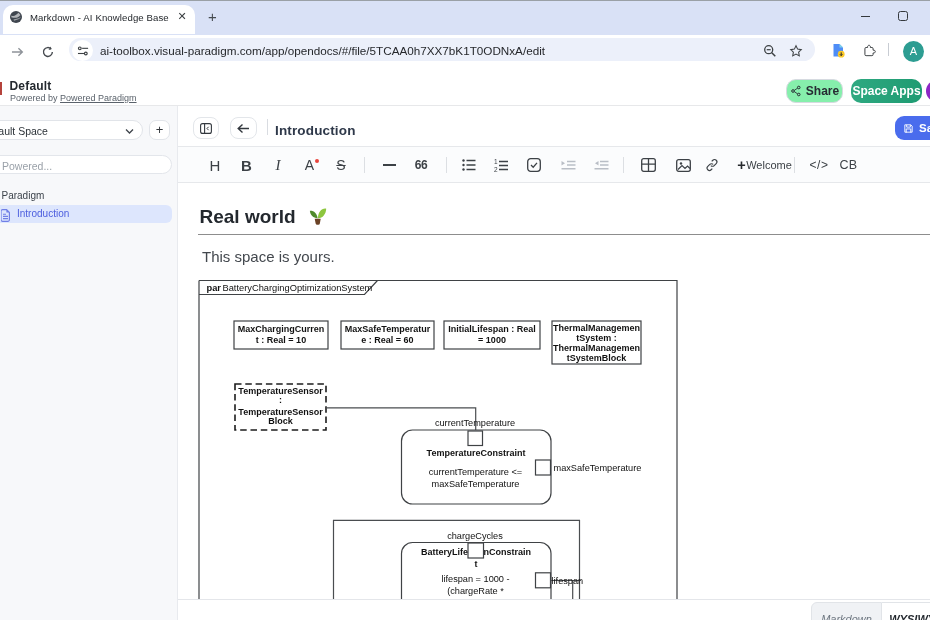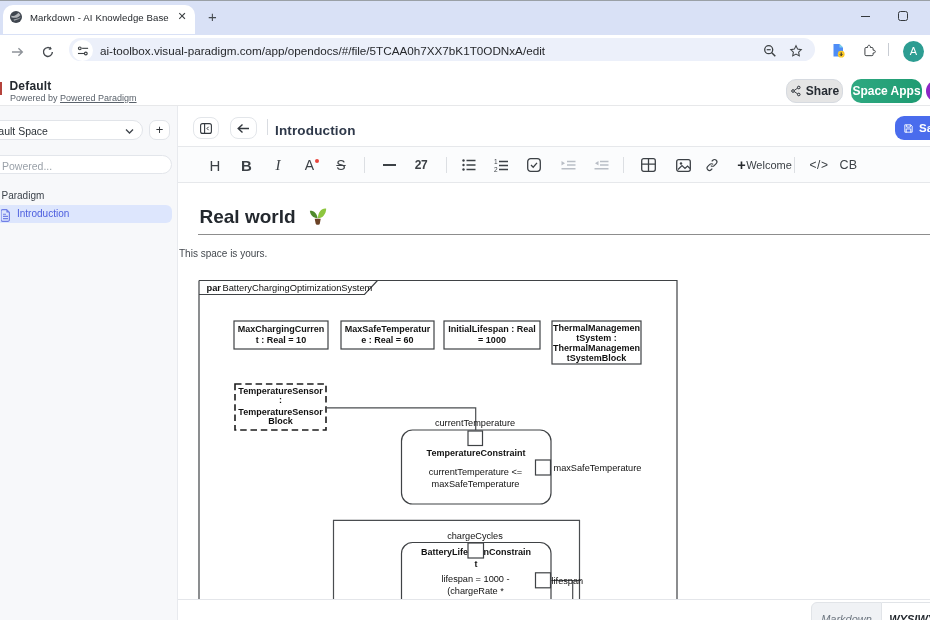--- a/index.html
+++ b/index.html
@@ -18,21 +18,21 @@
 #addrbar{left:0;top:35px;width:930px;height:29px;background:#fff;}
 #omnibox{left:69px;top:38.3px;width:746px;height:23px;background:#ecf0fa;border-radius:12px;}
 #url{left:100px;top:44.3px;font-size:11.7px;color:#26282c;letter-spacing:0px;}
 
 #appheader{left:0;top:64px;width:930px;height:42px;background:#fff;border-bottom:1px solid #e7e8ea;}
 #logosliver{left:0;top:82px;width:2px;height:13px;background:#b5433c;}
 #brand{left:9.5px;top:79px;font-size:12px;font-weight:700;color:#24292f;letter-spacing:0.2px;}
 #powered{left:10px;top:93px;font-size:9px;color:#5a626b;}
 #powered a{color:#5a626b;text-decoration:underline;}
 .hbtn{height:24px;border-radius:10px;font-weight:700;font-size:12px;display:flex;align-items:center;justify-content:center;}
-#sharebtn{left:786px;top:79px;width:57px;background:#e5e5e5;border:1px solid #d6dae0;color:#272c33;}
+#sharebtn{left:786px;top:79px;width:57px;background:#86efac;border:1px solid #d6dae0;color:#272c33;}
 #moreapps{left:851px;top:79px;width:71px;background:linear-gradient(90deg,#2fa981,#1e9b72);color:#fff;}
 #purplec{left:926px;top:80px;width:22px;height:22px;border-radius:50%;background:#8d27c6;}
 
 #sidebar{left:0;top:106px;width:178px;height:514px;background:#f7f8fa;border-right:1px solid #e8eaee;}
 #spacesel{left:-30px;top:14px;width:173px;height:19.5px;background:#fff;border:1px solid #e1e4e9;border-radius:10px;}
 #spacetxt{top:4px;font-size:10.5px;color:#2c3238;}
 #addspace{left:149px;top:14px;width:21px;height:19.5px;background:#fff;border:1px solid #e1e4e9;border-radius:7px;color:#31353a;font-size:13px;line-height:18px;text-align:center;}
 #searchbox{left:-20px;top:48.5px;width:192px;height:19.5px;background:#fff;border:1px solid #e3e6eb;border-radius:10px;}
 #searchtxt{left:21px;top:4px;font-size:10.5px;color:#9aa1a9;}
 #welcome{left:1.5px;top:84px;font-size:10px;color:#3c434b;font-weight:500;}
@@ -47,21 +47,21 @@
 #doctitle{left:97px;top:18px;letter-spacing:0.15px;font-size:13.5px;font-weight:700;color:#2e3849;line-height:1;}
 #savebtn{left:717px;top:10px;width:60px;height:24px;background:#4a6ced;border-radius:9px;display:flex;align-items:center;color:#fff;font-size:11.5px;font-weight:700;padding-left:8px;}
 
 #toolbar{left:178px;top:147px;width:752px;height:36px;background:#fbfcfd;border-bottom:1px solid #e6e8eb;}
 .ti{position:absolute;top:0;height:36px;display:flex;align-items:center;justify-content:center;color:#3c4146;}
 .tsep2{position:absolute;top:10px;width:1px;height:16px;background:#dcdfe3;}
 
 #content{left:178px;top:183px;width:752px;height:416px;background:#fff;overflow:hidden;}
 #h1{left:21.5px;top:24px;font-size:19px;font-weight:700;color:#23282e;line-height:1;}
 #h1line{left:19.5px;top:51px;width:733px;height:1px;background:#8d8d8d;}
-#intro-p{left:1px;top:65px;font-size:10px;color:#43484e;}
+#intro-p{left:24px;top:65px;font-size:15px;color:#43484e;}
 #footer{left:178px;top:599px;width:752px;height:21px;background:#fff;border-top:1px solid #e4e6ea;}
 .segbtn{position:absolute;top:1.5px;height:34px;font-size:11px;display:flex;align-items:center;justify-content:center;font-style:italic;}
 #seg-md{left:633px;width:71px;background:#f0f2f5;border:1px solid #e1e4e8;border-radius:6px 0 0 6px;color:#6e7781;}
 #seg-wy{left:704px;width:70px;background:#fff;border:1px solid #e1e4e8;border-left:none;color:#24292f;font-weight:700;}
 svg{display:block;}
 </style>
 </head>
 <body>
 <div class="abs" id="topline"></div>
 <div class="abs" id="tabstrip"></div>
@@ -171,21 +171,21 @@
 <div class="abs" id="toolbar">
  <div class="ti" style="left:25px;width:24px;font-size:15px;font-weight:500">H</div>
  <div class="ti" style="left:56.5px;width:24px;font-size:15px;font-weight:700">B</div>
  <div class="ti" style="left:88px;width:24px;font-size:15px;font-style:italic;font-family:'Liberation Serif',serif">I</div>
  <div class="ti" style="left:119.5px;width:24px;font-size:14px">A<span style="position:absolute;right:3px;top:11.5px;width:4px;height:4px;border-radius:50%;background:#e8453c"></span></div>
  <div class="ti" style="left:151px;width:24px;font-size:14px;text-decoration:line-through">S</div>
  <div class="tsep2" style="left:185.5px"></div>
  <div class="ti" style="left:199px;width:24px">
       <div style="width:13px;height:2px;background:#3c4146"></div>
     </div>
- <div class="ti" style="left:231px;width:24px;font-size:12px;font-weight:700;letter-spacing:-0.5px">27</div>
+ <div class="ti" style="left:231px;width:24px;font-size:12px;font-weight:700;letter-spacing:-0.5px">66</div>
  <div class="tsep2" style="left:268px"></div>
  <div class="ti" style="left:279px;width:24px">
       <svg width="14" height="12" viewBox="0 0 14 12">
         <circle cx="1.5" cy="1.5" r="1.2" fill="#3c4146"></circle>
         <circle cx="1.5" cy="6" r="1.2" fill="#3c4146"></circle>
         <circle cx="1.5" cy="10.5" r="1.2" fill="#3c4146"></circle>
         <path d="M4.5 1.5 h9 M4.5 6 h9 M4.5 10.5 h9" stroke="#3c4146" stroke-width="1.4"></path>
       </svg>
     </div>
  <div class="ti" style="left:311px;width:24px">

